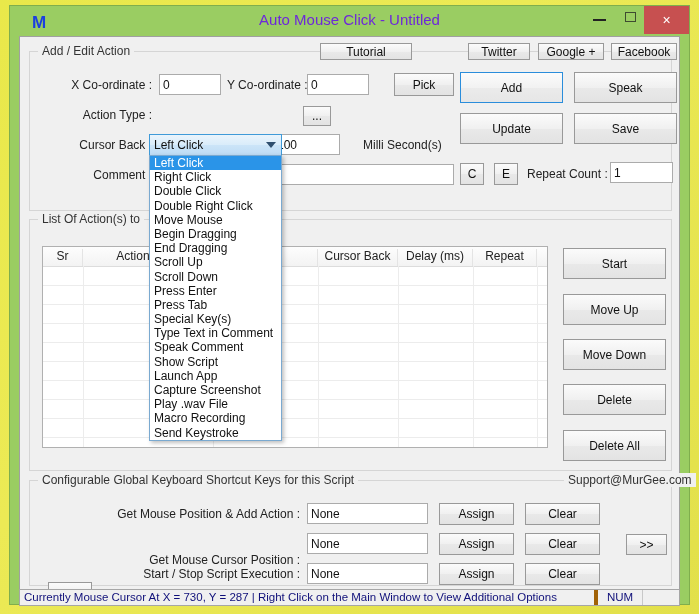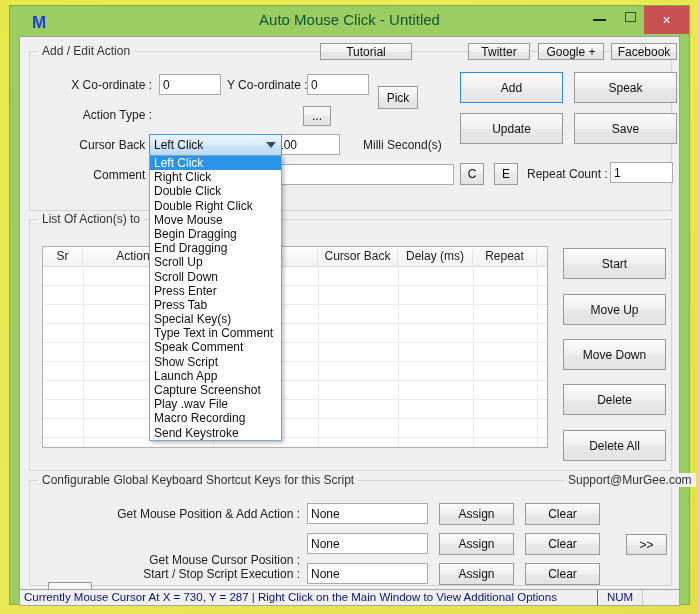--- a/index.html
+++ b/index.html
@@ -40,21 +40,21 @@
     font-family: "Liberation Sans", sans-serif;
     letter-spacing: -1px;
   }
   #title-text {
     position: absolute;
     left: 0;
     top: 5px;
     width: 679px;
     text-align: center;
     font-size: 15px;
-    color: #14532d;
+    color: #6d28d9;
   }
   .wbtn {
     position: absolute;
     top: 0;
     width: 32px;
     height: 22px;
     font-size: 12px;
     color: #222;
     text-align: center;
     line-height: 22px;
@@ -282,21 +282,21 @@
   #status-text {
     position: absolute;
     left: 4px; top: 0;
     white-space: nowrap;
   }
   #status-num {
     position: absolute;
     right: 36px; top: 0;
     width: 44px;
     text-align: center;
-    border-left: 1px solid #a16207;
+    border-left: 4px solid #a16207;
     border-right: 1px solid #c8c8c8;
     height: 15px;
   }
   #status-pad {
     position: absolute;
     right: 0; top: 0;
     width: 34px; height: 15px;
   }
 </style>
 </head>
@@ -326,21 +326,21 @@
       <div class="btn flat" style="left:438px; top:-9px; width:62px; height:17px;">Twitter</div>
       <div class="btn flat" style="left:508px; top:-9px; width:66px; height:17px;">Google +</div>
       <div class="btn flat" style="left:581px; top:-9px; width:66px; height:17px;">Facebook</div>
 
       <div class="lbl lbl-r" style="left:10px; top:26px; width:112px;">X Co-ordinate :</div>
       <div class="tinput" style="left:129px; top:22px; width:62px;">0</div>
 
       <div class="lbl" style="left:197px; top:26px;">Y Co-ordinate :</div>
       <div class="tinput" style="left:277px; top:22px; width:62px;">0</div>
 
-      <div class="btn flat" style="left:348px; top:21px; width:40px; height:23px;margin-top:13px;">Pick</div>
+      <div class="btn flat" style="left:364px; top:21px; width:60px; height:23px;">Pick</div>
 
       <div class="lbl lbl-r" style="left:10px; top:56px; width:112px;">Action Type :</div>
 
       <div class="btn flat" style="left:273px; top:54px; width:28px; height:20px;">...</div>
 
       <div class="lbl lbl-r" style="left:10px; top:86px; width:112px;">Cursor Back :</div>
       <div class="tinput" style="left:243px; top:82px; width:67px;">100</div>
       <div class="lbl" style="left:333px; top:86px;">Milli Second(s)</div>
 
       <div class="lbl lbl-r" style="left:10px; top:116px; width:112px;">Comment :</div>

